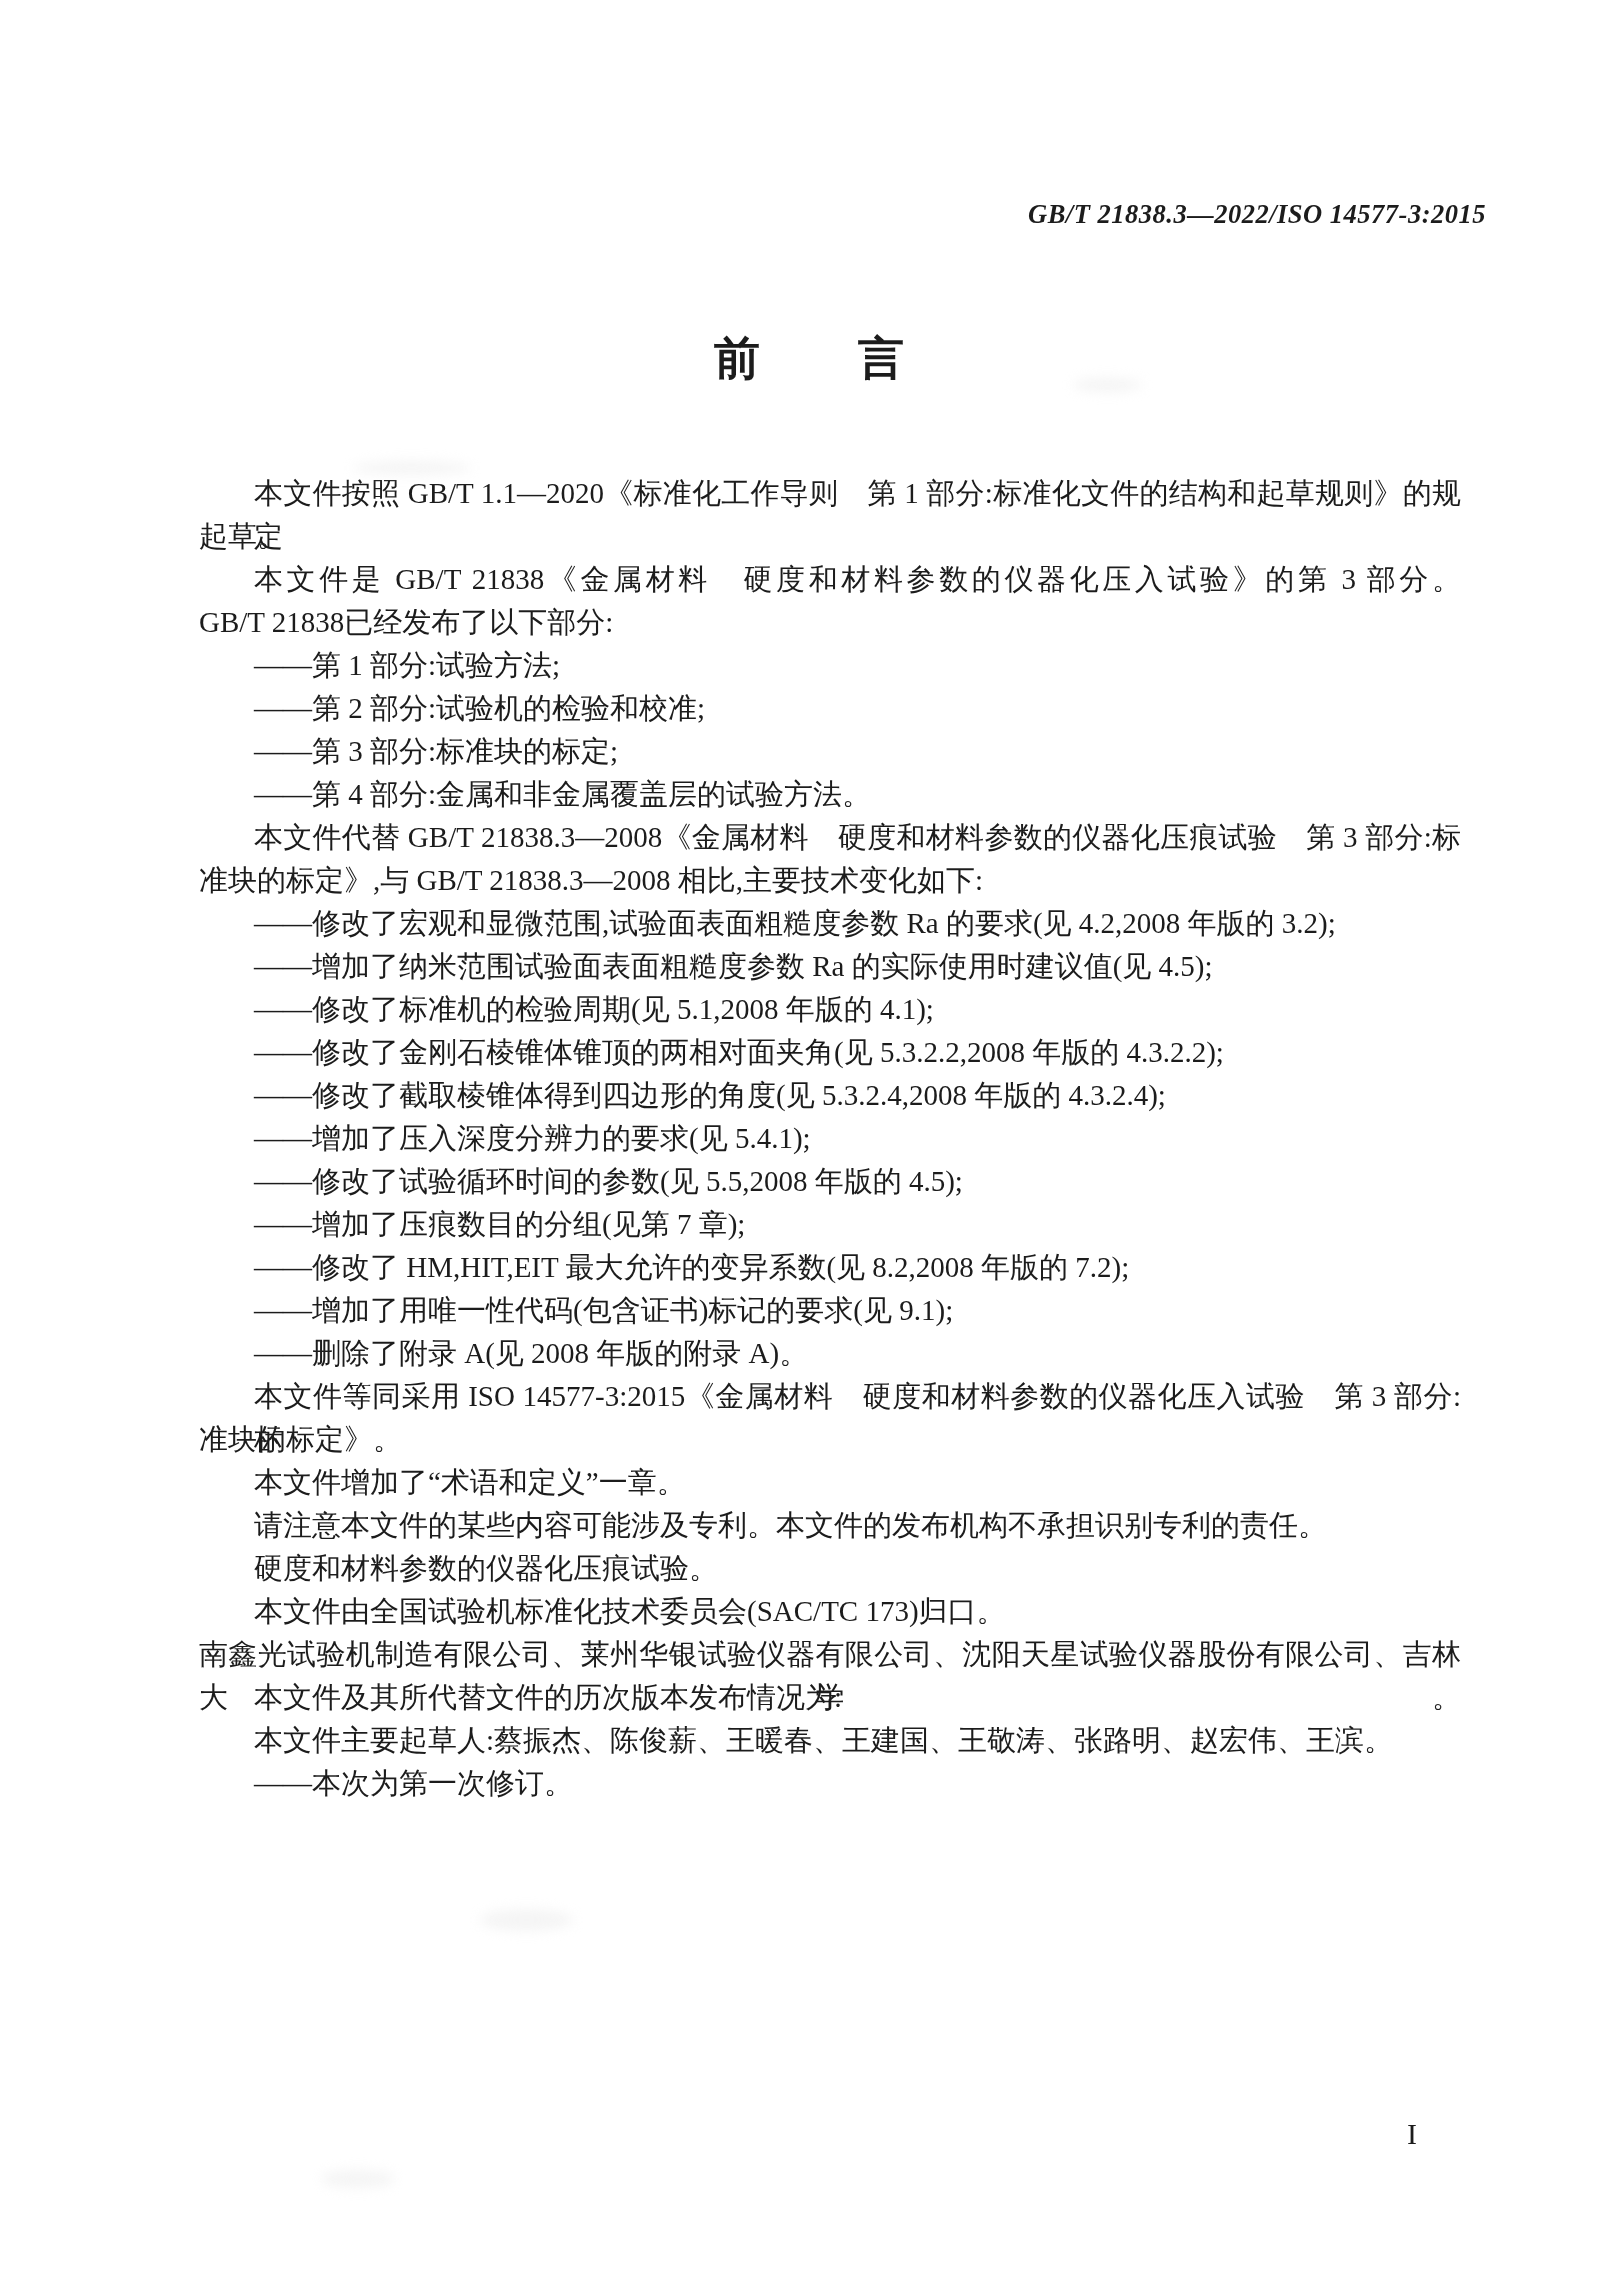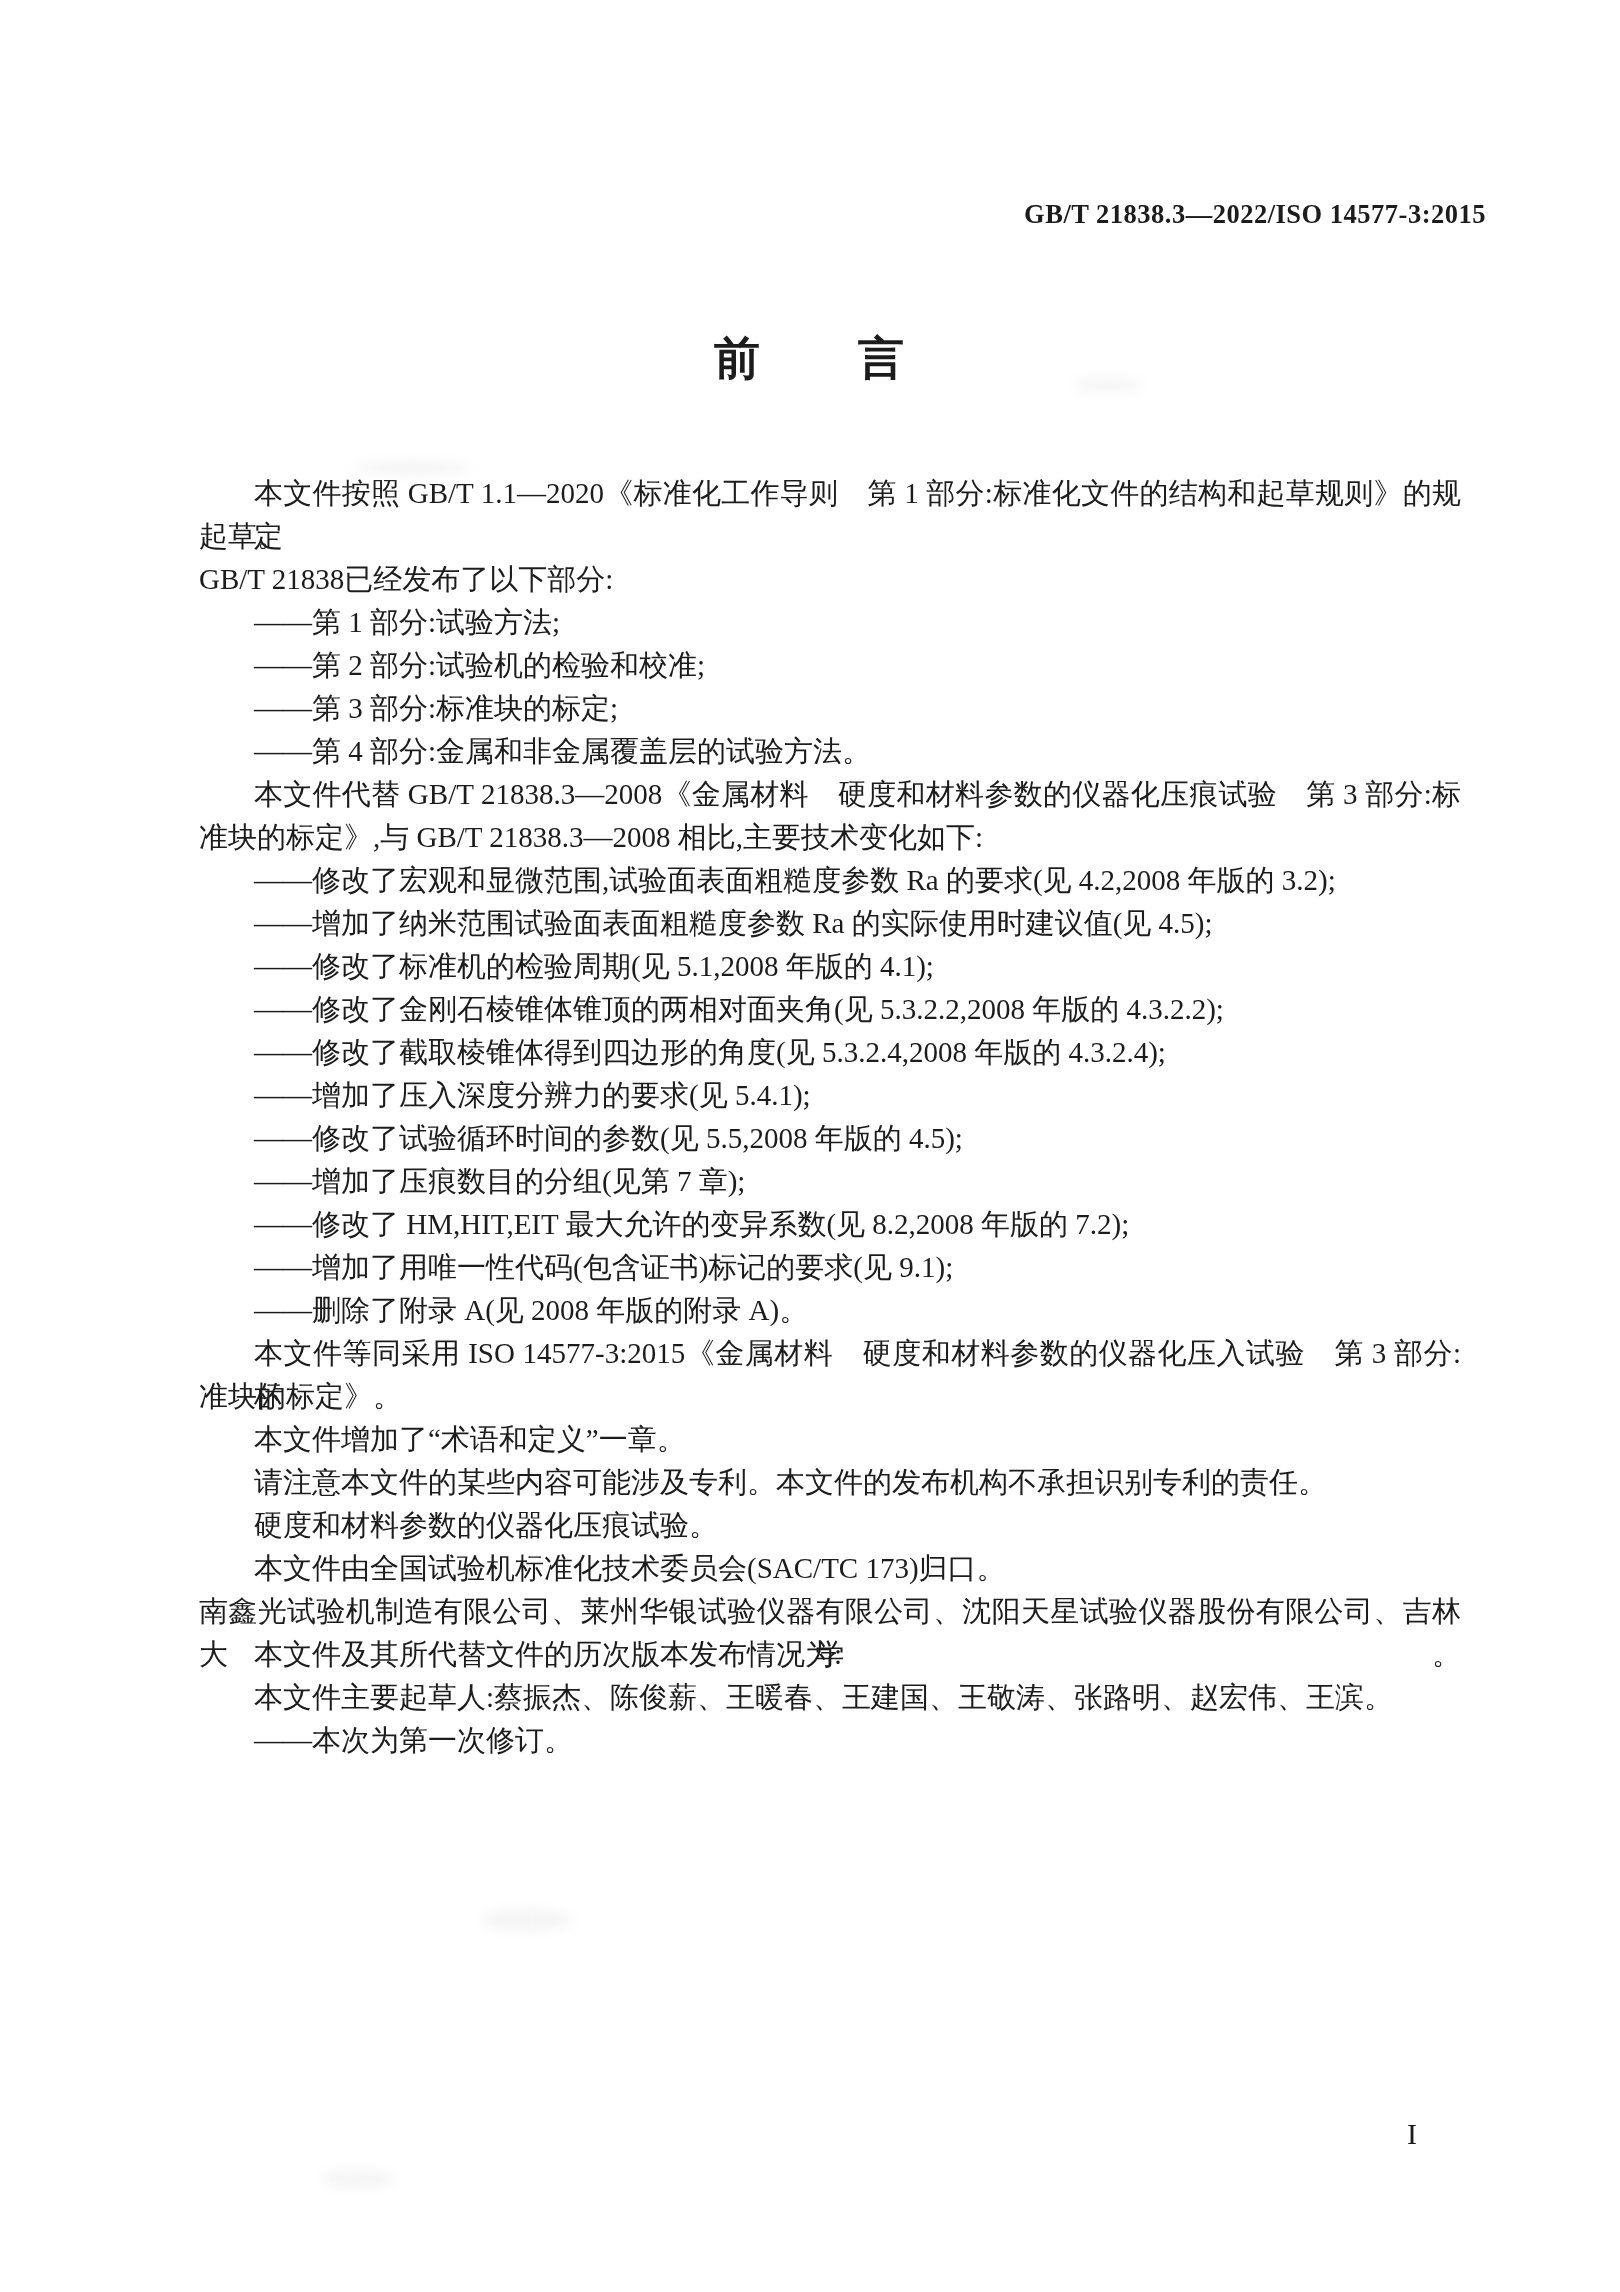--- a/index.html
+++ b/index.html
@@ -17,20 +17,21 @@
     overflow: hidden;
   }
   .header-number {
     position: absolute;
     top: 199px;
     right: 134px;
     font-size: 26.5px;
     font-weight: 700;
     letter-spacing: 0.5px;
     white-space: nowrap;
+    font-style: italic;
   }
   .doc-title {
     position: absolute;
     top: 312px;
     left: 0;
     right: 0;
     text-align: center;
     font-size: 46px;
     font-weight: 700;
     letter-spacing: 2px;
@@ -75,20 +76,21 @@
 
 <div class="page">
 
   <div class="header-number">GB/T 21838.3—2022/ISO 14577-3:2015</div>
 
   <h1 class="doc-title" style="margin:16px;">前　　言</h1>
 
   <div class="body-text">
       <div class="line indent fill">本文件按照 GB/T 1.1—2020《标准化工作导则　第 1 部分:标准化文件的结构和起草规则》的规定</div>
       <div class="line">起草。</div>
+      <div class="line indent fill">本文件是 GB/T 21838《金属材料　硬度和材料参数的仪器化压入试验》的第 3 部分。</div>
       <div class="line">GB/T 21838已经发布了以下部分:</div>
       <div class="line indent">——第 1 部分:试验方法;</div>
       <div class="line indent">——第 2 部分:试验机的检验和校准;</div>
       <div class="line indent">——第 3 部分:标准块的标定;</div>
       <div class="line indent">——第 4 部分:金属和非金属覆盖层的试验方法。</div>
       <div class="line indent fill">本文件代替 GB/T 21838.3—2008《金属材料　硬度和材料参数的仪器化压痕试验　第 3 部分:标</div>
       <div class="line">准块的标定》,与 GB/T 21838.3—2008 相比,主要技术变化如下:</div>
       <div class="line indent">——修改了宏观和显微范围,试验面表面粗糙度参数 Ra 的要求(见 4.2,2008 年版的 3.2);</div>
       <div class="line indent">——增加了纳米范围试验面表面粗糙度参数 Ra 的实际使用时建议值(见 4.5);</div>
       <div class="line indent">——修改了标准机的检验周期(见 5.1,2008 年版的 4.1);</div>

